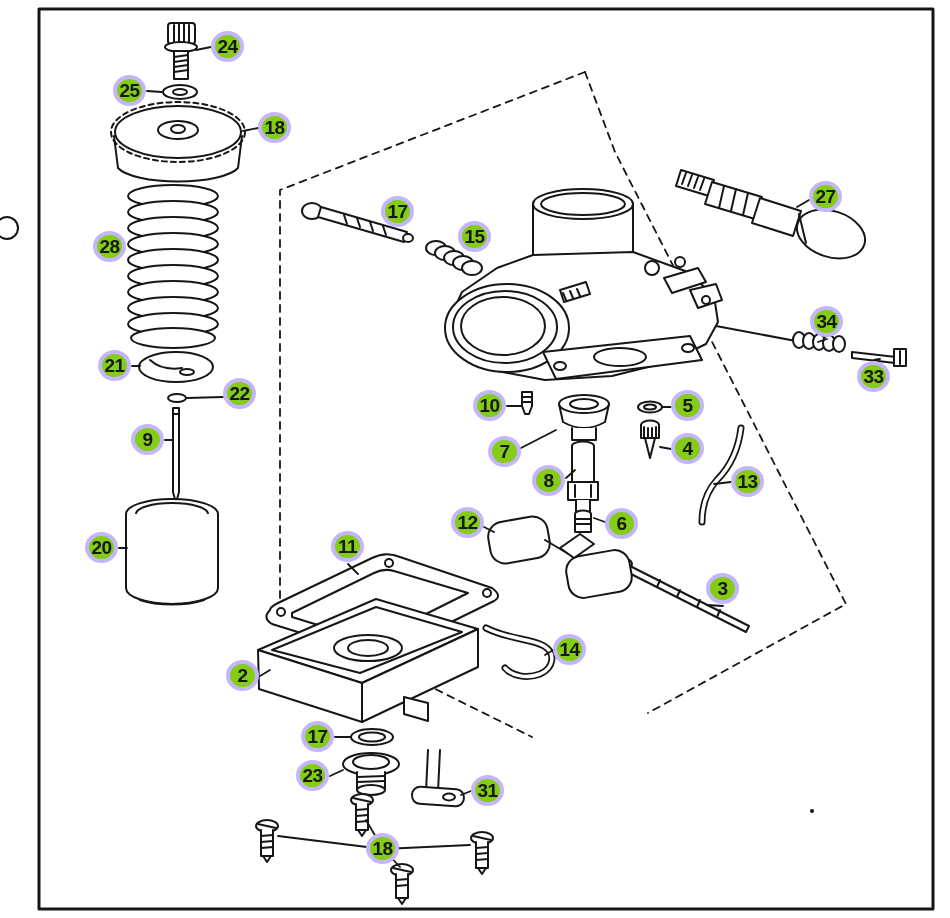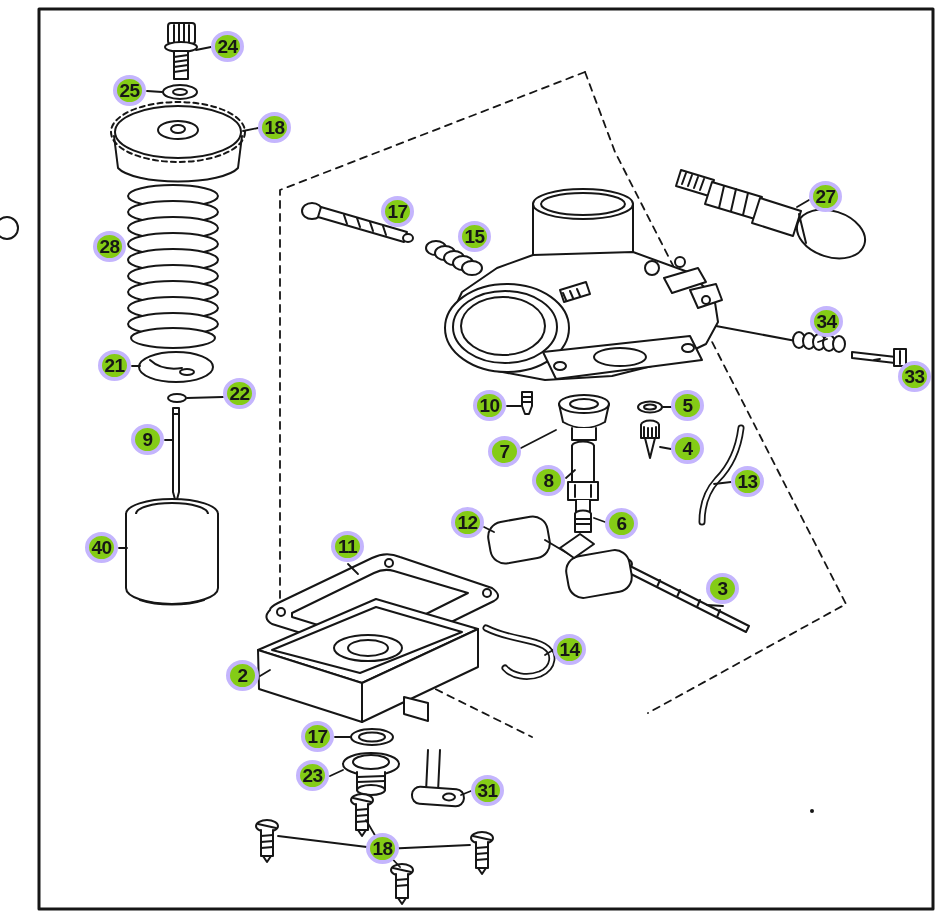--- a/index.html
+++ b/index.html
@@ -332,26 +332,26 @@
 </g>
 </svg>
 
 <div class="callout" style="left: 211px; top: 31px;">24</div>
     <div class="callout" style="left: 113px; top: 75px;">25</div>
     <div class="callout" style="left: 258px; top: 112px;">18</div>
     <div class="callout" style="left: 93px; top: 231px;">28</div>
     <div class="callout" style="left: 98px; top: 350px;">21</div>
     <div class="callout" style="left: 223px; top: 378px;">22</div>
     <div class="callout" style="left: 131px; top: 424px;">9</div>
-    <div class="callout" style="left: 85px; top: 532px;">40</div>
+    <div class="callout" style="left: 85px; top: 532px;">20</div>
     <div class="callout" style="left: 381px; top: 196px;">17</div>
     <div class="callout" style="left: 458px; top: 221px;">15</div>
     <div class="callout" style="left: 809px; top: 181px;">27</div>
     <div class="callout" style="left: 810px; top: 306px;">34</div>
-    <div class="callout" style="left: 898px; top: 361px;">33</div>
+    <div class="callout" style="left: 857px; top: 361px;">33</div>
     <div class="callout" style="left: 473px; top: 390px;">10</div>
     <div class="callout" style="left: 671px; top: 390px;">5</div>
     <div class="callout" style="left: 488px; top: 436px;">7</div>
     <div class="callout" style="left: 671px; top: 433px;">4</div>
     <div class="callout" style="left: 532px; top: 465px;">8</div>
     <div class="callout" style="left: 605px; top: 508px;">6</div>
     <div class="callout" style="left: 731px; top: 466px;">13</div>
     <div class="callout" style="left: 451px; top: 507px;">12</div>
     <div class="callout" style="left: 331px; top: 531px;">11</div>
     <div class="callout" style="left: 226px; top: 660px;">2</div>

